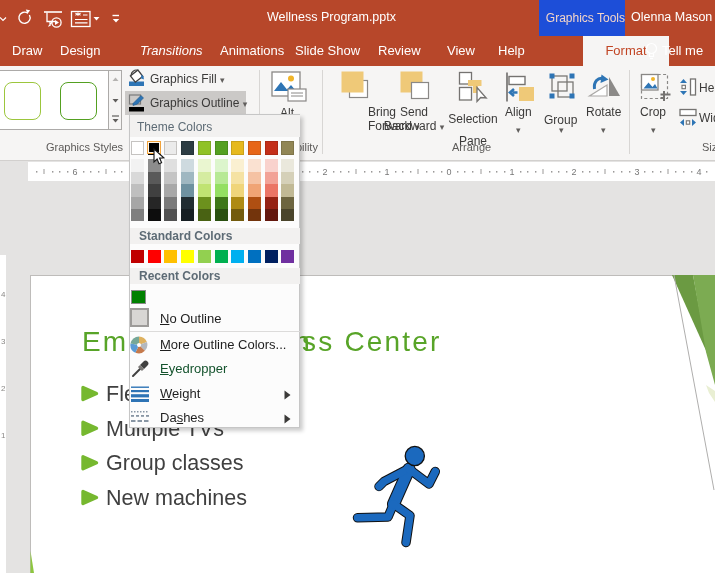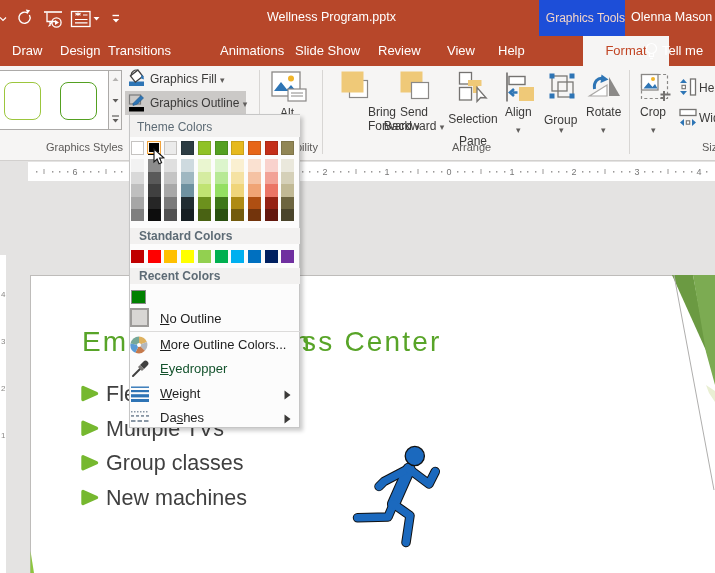--- a/index.html
+++ b/index.html
@@ -31,21 +31,21 @@
   </g>
 </svg>
 <div class="abs" style="left:267px;top:10px;width:200px;color:#ffffff;font-size:12.5px;">Wellness Program.pptx</div>
 
 <div class="abs" style="left:539px;top:0;width:86px;height:36px;background:#1d4ed8;color:#F3D5C8;font-size:12px;text-align:right;line-height:36px;">Graphics Tools</div>
 <div class="abs" style="left:631px;top:10px;width:86px;color:#ffffff;font-size:12.5px;">Olenna Mason</div>
 
 <div class="abs" style="left:0;top:36px;width:715px;height:30px;background:#B7472A;color:#ffffff;font-size:13px;">
   <span class="abs" style="left:12px;top:7px;">Draw</span>
   <span class="abs" style="left:60px;top:7px;">Design</span>
-  <span class="abs" style="left:108px;top:7px;">Transitions</span>
+  <span class="abs" style="left:140px;top:7px;font-style:italic;">Transitions</span>
   <span class="abs" style="left:208px;top:7px;margin-left:12px;">Animations</span>
   <span class="abs" style="left:295px;top:7px;">Slide Show</span>
   <span class="abs" style="left:378px;top:7px;">Review</span>
   <span class="abs" style="left:447px;top:7px;">View</span>
   <span class="abs" style="left:498px;top:7px;">Help</span>
   <div class="abs" style="left:539px;top:0;width:86px;height:30px;background:#F6F5F4;color:#C14524;text-align:center;line-height:30px;margin-left:44px;">Format</div>
   <svg class="abs" style="left:644px;top:6px;" width="15" height="19" viewBox="0 0 15 19">
     <g stroke="#ffffff" fill="none" stroke-width="1.2">
       <circle cx="7.5" cy="6.5" r="5"></circle>
       <path d="M5.5 11.5 l0 3 l4 0 l0 -3"></path>

